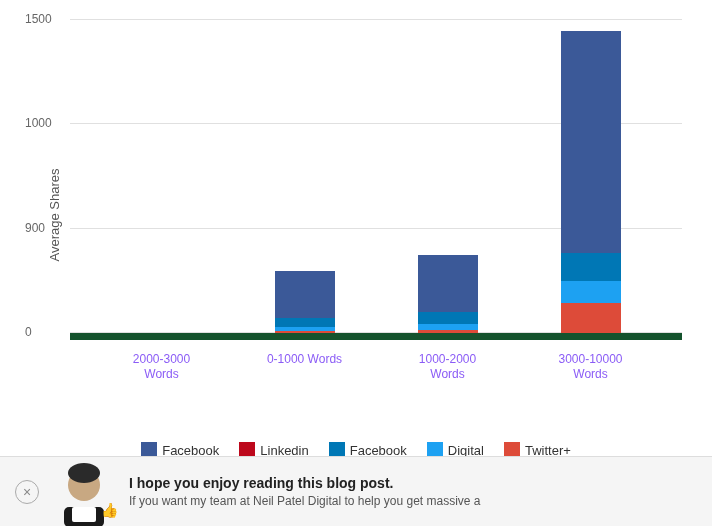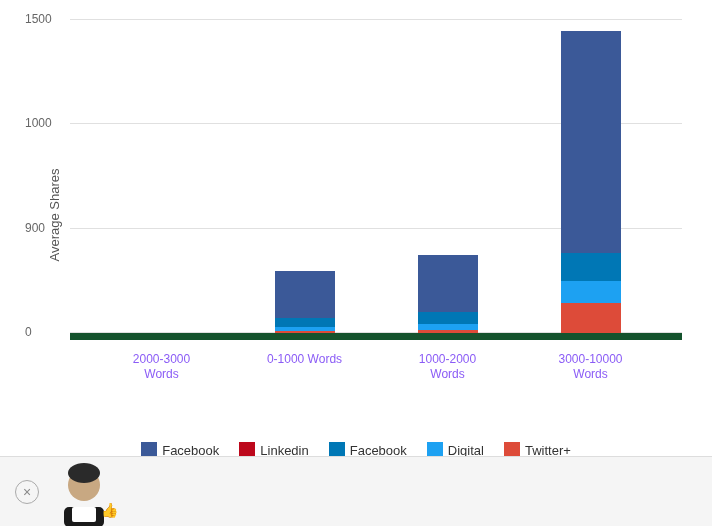--- a/index.html
+++ b/index.html
@@ -282,13 +282,17 @@
 
         <rect x="15" y="50" width="40" height="20" rx="5" fill="#1a1a1a"></rect>
 
         <rect x="23" y="50" width="24" height="15" rx="2" fill="#fff"></rect>
 
         <text x="52" y="58" font-size="14" fill="#c8a882">👍</text>
       </svg>
     </div>
   </div>
 
+  <div class="notification-text">
+    <div class="notification-title">I hope you enjoy reading this blog post.</div>
+    <div class="notification-body">If you want my team at Neil Patel Digital to help you get massive a</div>
+  </div>
 </div>
 
 </body></html>

